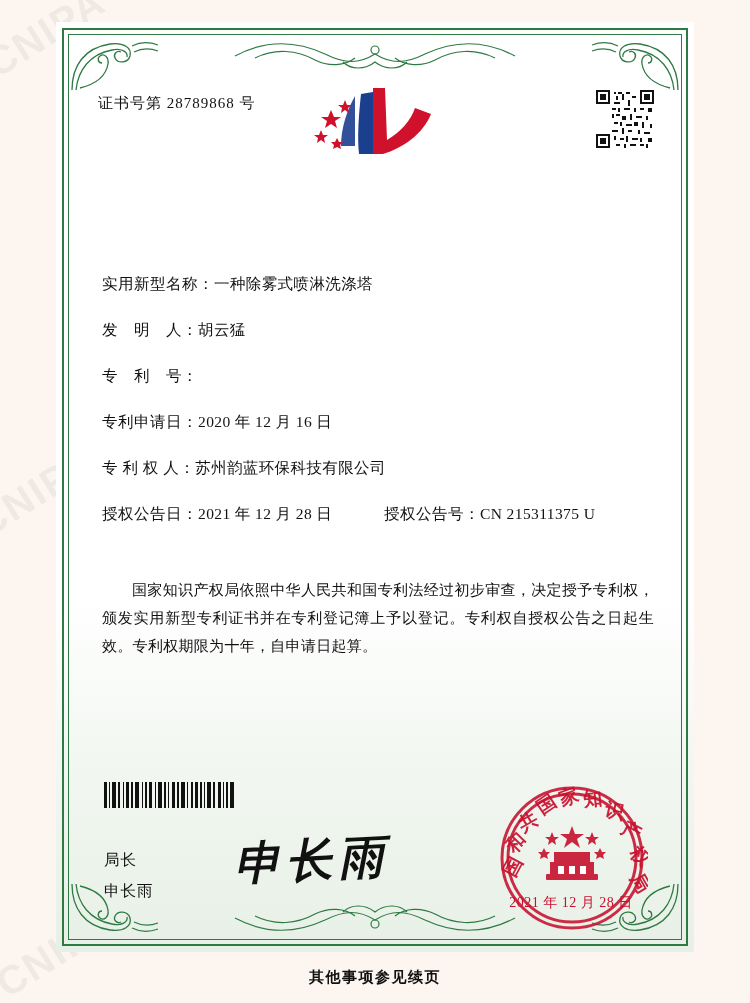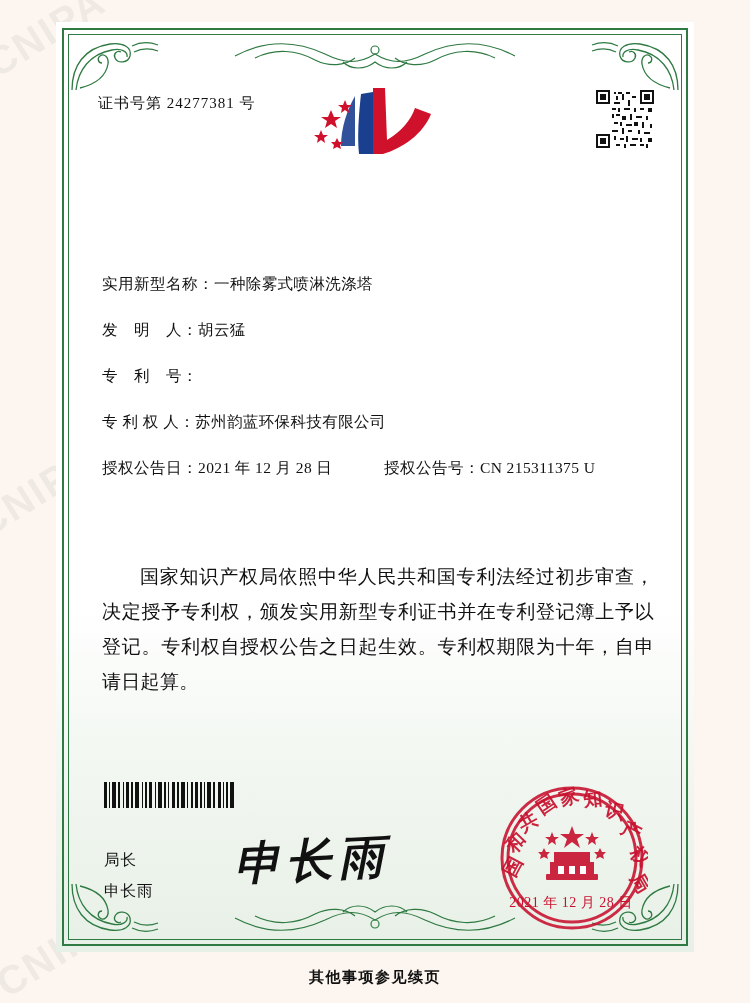--- a/index.html
+++ b/index.html
@@ -174,23 +174,23 @@
     line-height: 1.55;
   }
   .row-split .half {
     display: flex;
   }
   .row-split .half:first-child { width: 282px; }
 
   .paragraphs {
     position: absolute;
     left: 46px;
-    top: 537px;
+    top: 555px;
     width: 552px;
-    font-size: 19px;
+    font-size: 15px;
     line-height: 1.85;
     color: #111;
     letter-spacing: 0.3px;
   }
   .paragraphs p {
     margin: 0 0 2px 0;
     text-indent: 2em;
     text-align: justify;
   }
 
@@ -345,21 +345,21 @@
       <path d="M10 20 C40 4 70 4 100 18 C120 28 134 28 150 18 C166 28 180 28 200 18 C230 4 260 4 290 20"></path>
       <path d="M30 22 C50 12 72 14 90 24 C104 31 120 30 130 22"></path>
       <path d="M270 22 C250 12 228 14 210 24 C196 31 180 30 170 22"></path>
       <circle cx="150" cy="14" r="4"></circle>
       <path d="M118 26 C126 34 140 34 150 26 C160 34 174 34 182 26"></path>
     </svg>
   </div>
 
   <div class="content">
 
-    <div class="cert-no">证书号第 24277381 号</div>
+    <div class="cert-no">证书号第 28789868 号</div>
 
     <div class="logo">
       <svg viewBox="0 0 128 76">
         <path d="M62 4 L74 4 L76 56 C90 48 100 36 104 24 L120 30 C112 50 92 64 72 70 L62 70 Z" fill="#d0112b"></path>
         <path d="M62 4 L74 4 L76 56 C90 48 100 36 104 24 L120 30 C112 50 92 64 72 70 L62 70 Z" fill="none"></path>
         <path d="M50 10 L62 8 L62 70 L48 70 C46 52 48 28 50 10 Z" fill="#1b3f8f"></path>
         <path d="M44 12 C36 26 30 44 30 62 L44 62 Z" fill="#1b3f8f" opacity="0.9"></path>
         <g fill="#d0112b">
           <polygon points="20,26 23,33 30,33 24,37 26,44 20,40 14,44 16,37 10,33 17,33"></polygon>
           <polygon points="34,16 36,21 41,21 37,24 38,29 34,26 30,29 31,24 27,21 32,21"></polygon>
@@ -441,20 +441,24 @@
         <span class="f-value">一种除雾式喷淋洗涤塔</span>
       </div>
       <div class="field-row">
         <span class="f-label">发　明　人：</span>
         <span class="f-value">胡云猛</span>
       </div>
       <div class="field-row">
         <span class="f-label">专　利　号：</span>
       </div>
       <div class="field-row">
+        <span class="f-label">专利申请日：</span>
+        <span class="f-value">2020 年 12 月 16 日</span>
+      </div>
+      <div class="field-row">
         <span class="f-label">专 利 权 人：</span>
         <span class="f-value">苏州韵蓝环保科技有限公司</span>
       </div>
 
       <div class="row-split">
         <span class="half">
           <span class="f-label">授权公告日：</span>
           <span class="f-value">2021 年 12 月 28 日</span>
         </span>
         <span class="half">

